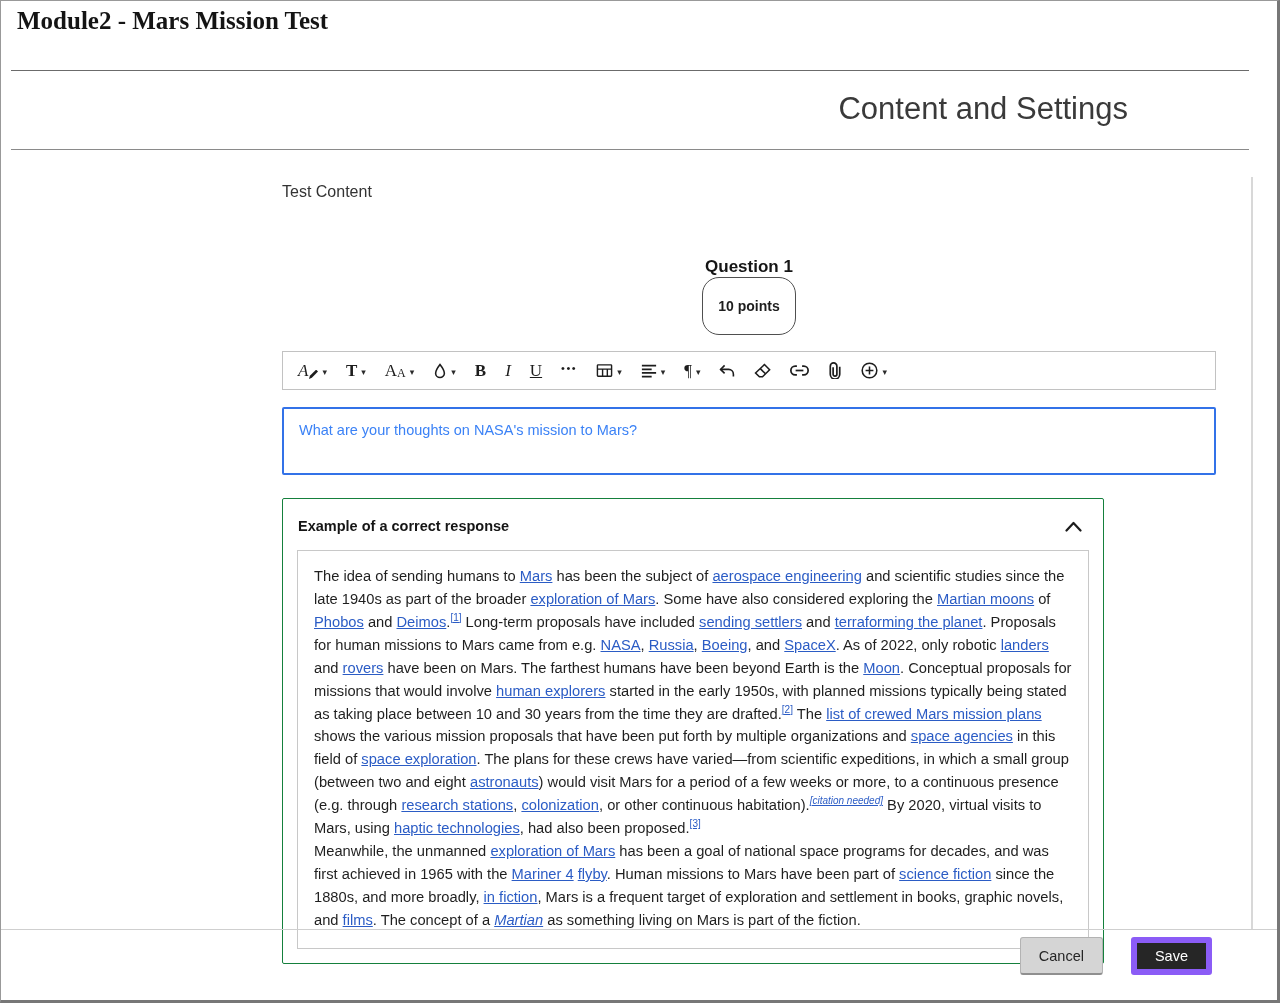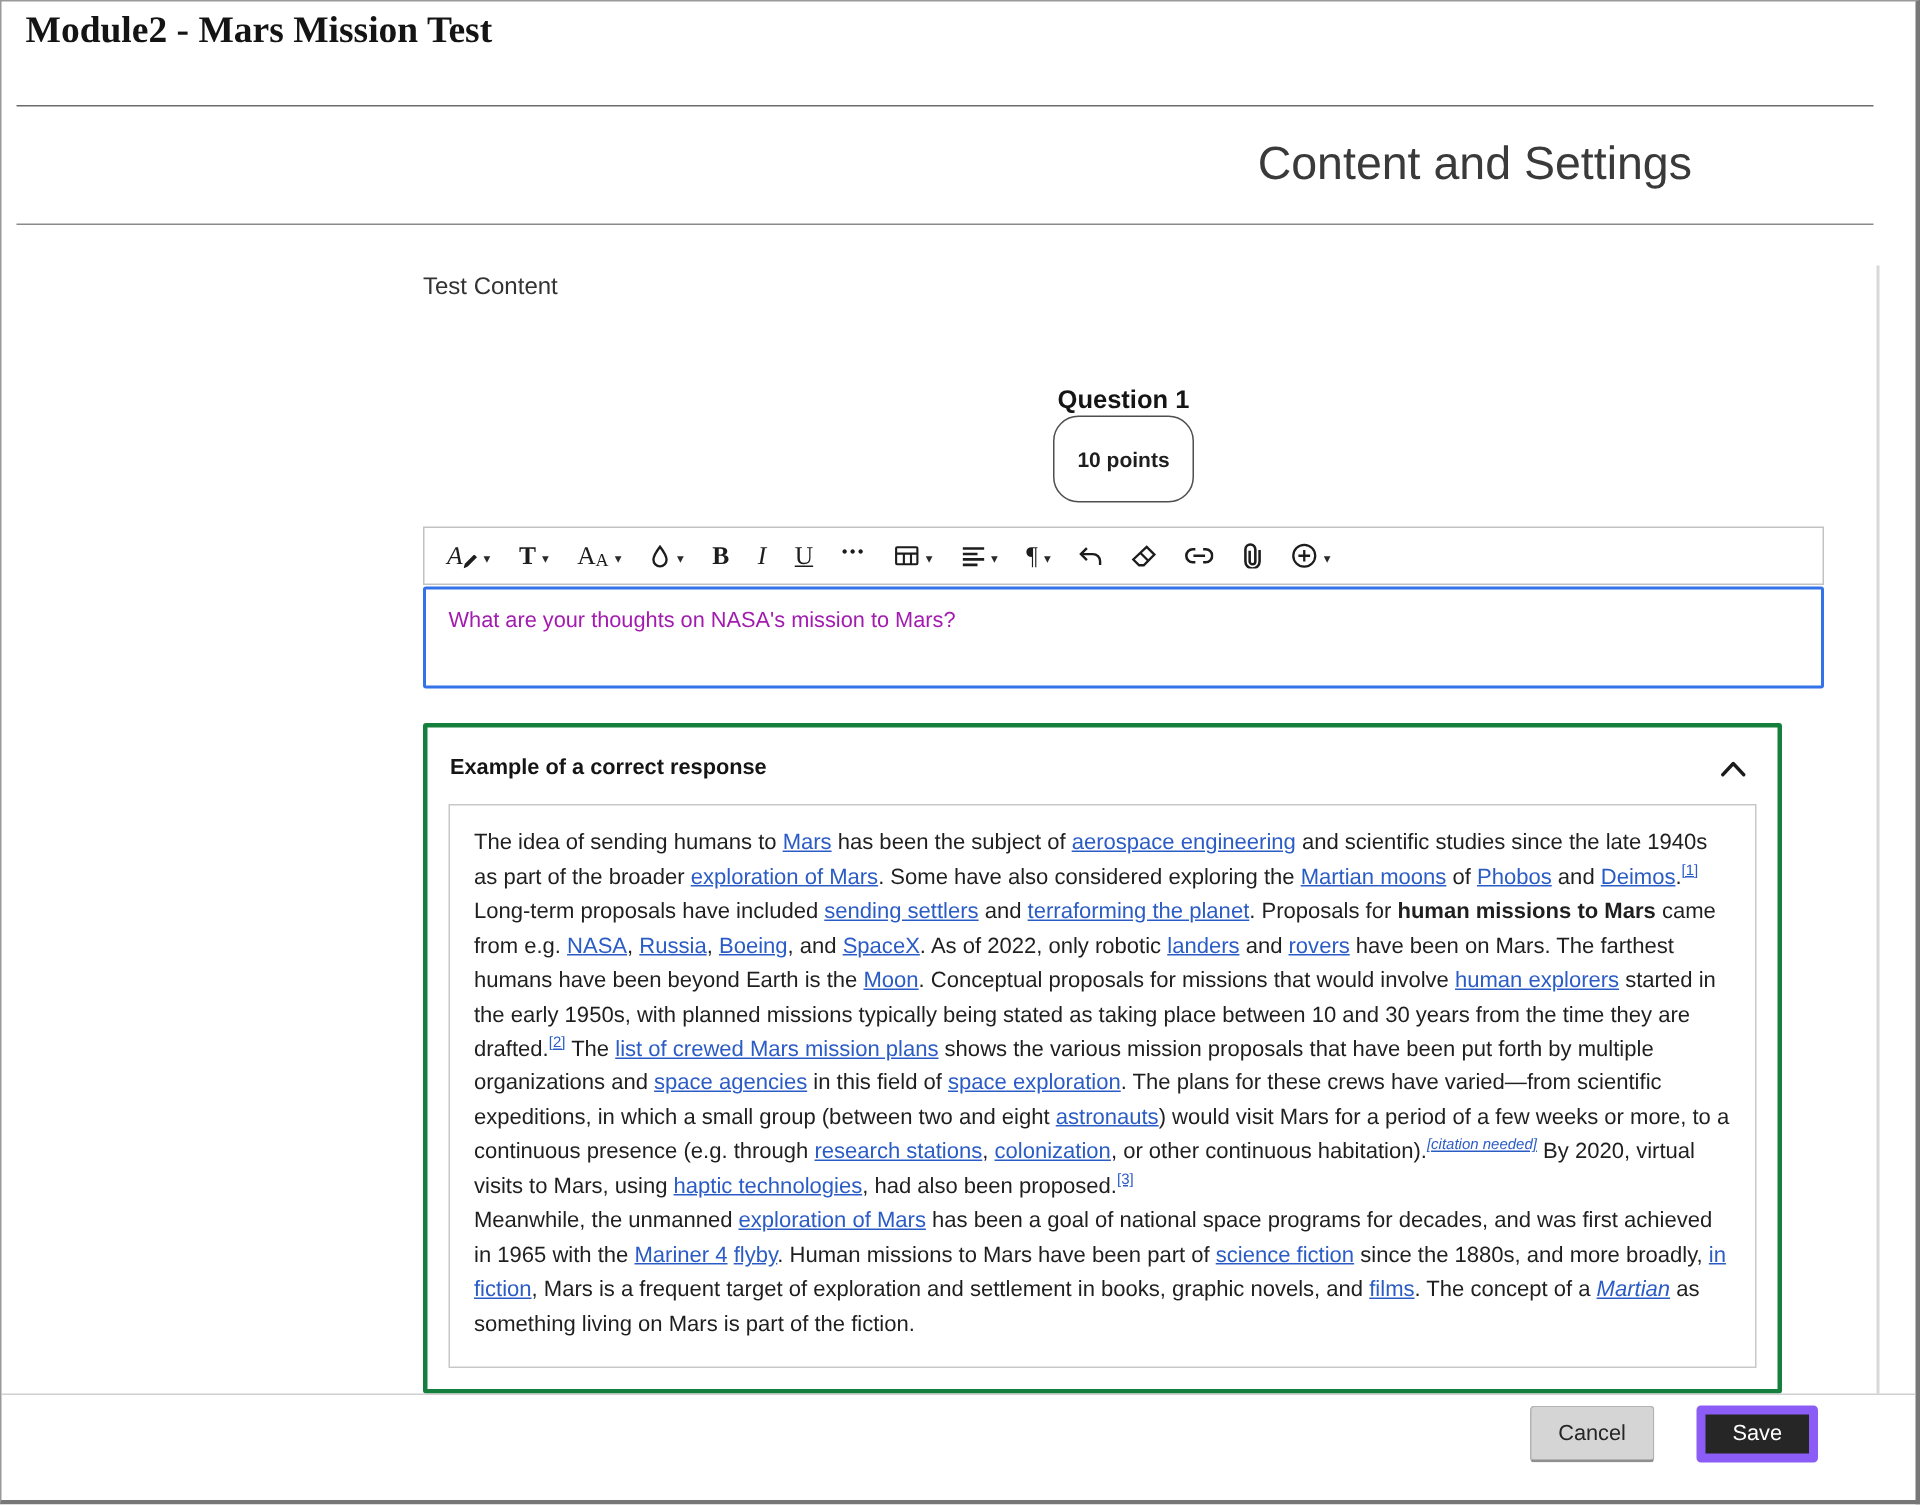--- a/index.html
+++ b/index.html
@@ -64,50 +64,50 @@
   }
   .tb-btn {
     display:inline-flex; align-items:center; gap:4px;
     background:none; border:none; height:30px; padding:0 9px;
     font-size:16px; color:#1d1d1d; cursor:pointer;
   }
   .tb-glyph { display:inline-flex; align-items:flex-end; line-height:1; }
   .serifg { font-family:"Liberation Serif", serif; font-size:17px; }
   .tb-caret { font-size:9px; color:#2a2a2a; transform:translateY(1px); }
   .q-input {
-    margin-top:1px;
+    margin-top:17px;
     border:2px solid var(--focus-border);
     border-radius:2px;
     height:68px; padding:13px 15px;
-    font-size:14.5px; color:#a21caf;
+    font-size:14.5px; color:#3b82f6;
     background:#fff;
     outline:none;
     cursor:text;
   }
   .example {
-    margin-top:23px; width:906px;
-    border:3px solid #15803d; border-radius:2px;
+    margin-top:23px; width:822px;
+    border:1px solid #15803d; border-radius:2px;
     padding:14px; background:#fff;
   }
   .ex-header {
     display:flex; justify-content:space-between; align-items:center;
     padding:5px 2px 16px 1px;
     background:none; border:none; width:100%; cursor:pointer;
     font-family:inherit; text-align:left;
   }
   .ex-title { font-size:14.5px; font-weight:700; color:#151515; }
   .chev { display:inline-flex; padding-right:5px; }
   .ex-body {
     border:1px solid #c8c8c8;
     padding:14px 16px 16px 16px;
     font-size:14.7px; line-height:1.56; color:#1f1f1f;
   }
   .ex-body p { margin:0; }
   .rt-link { color:var(--link-color); text-decoration:underline; cursor:pointer; }
-  .rt-b { font-weight:700; }
+  .rt-b { font-weight:400; }
   .rt-i { font-style:italic; }
   sup.rt-sup { font-size:10px; line-height:0; }
   .footer-divider {
     position:absolute; left:0; right:0; top:928px; height:1px; background:#cfcfcf;
   }
   .footer {
     position:absolute; top:936px; right:65px;
     display:flex; gap:28px;
   }
   .btn {

